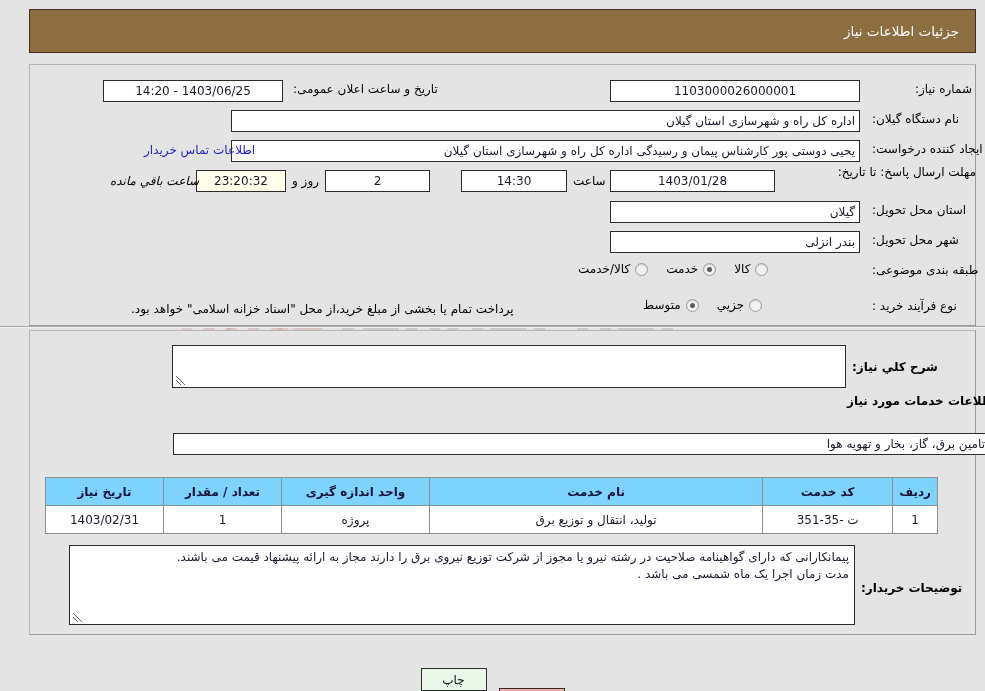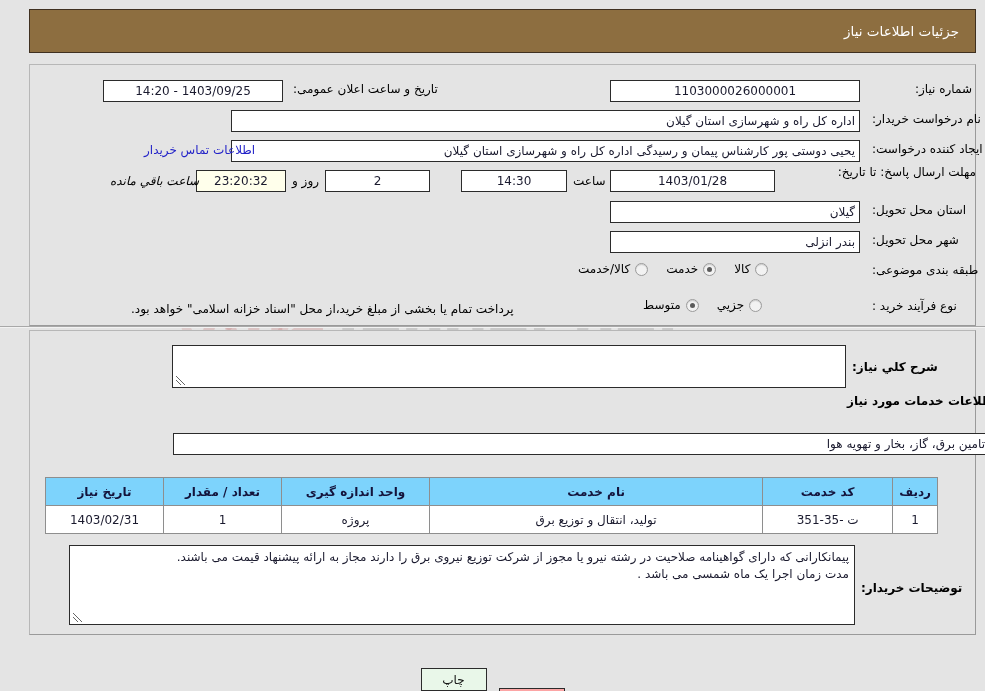--- a/index.html
+++ b/index.html
@@ -188,24 +188,24 @@
   <div class="panel panel-top"></div>
 
   <div class="row" style="left:872px; top:82px; width:100px; justify-content:flex-start;">
     <span class="lbl">شماره نیاز:</span>
   </div>
   <div class="fld center" style="position:absolute; left:610px; top:80px; width:250px;">1103000026000001</div>
 
   <div class="row" style="left:293px; top:82px;">
     <span class="lbl">تاریخ و ساعت اعلان عمومی:</span>
   </div>
-  <div class="fld center" style="position:absolute; left:103px; top:80px; width:180px;">1403/09/25 - 14:20</div>
+  <div class="fld center" style="position:absolute; left:103px; top:80px; width:180px;">1403/06/25 - 14:20</div>
 
   <div class="row" style="left:872px; top:112px;">
-    <span class="lbl">نام درخواست خریدار:</span>
+    <span class="lbl">نام دستگاه گیلان:</span>
   </div>
   <div class="fld rt" style="position:absolute; left:231px; top:110px; width:629px;">اداره کل راه و شهرسازی استان گیلان</div>
 
   <div class="row" style="left:872px; top:142px;">
     <span class="lbl">ایجاد کننده درخواست:</span>
   </div>
   <div class="fld rt" style="position:absolute; left:231px; top:140px; width:629px;">یحیی دوستی پور کارشناس پیمان و رسیدگی اداره کل راه و شهرسازی استان گیلان</div>
   <a class="link" style="position:absolute; left:144px; top:143px;">اطلاعات تماس خریدار</a>
 
   <div class="row" style="left:872px; top:165px; width:104px; display:block; text-align:right;">

